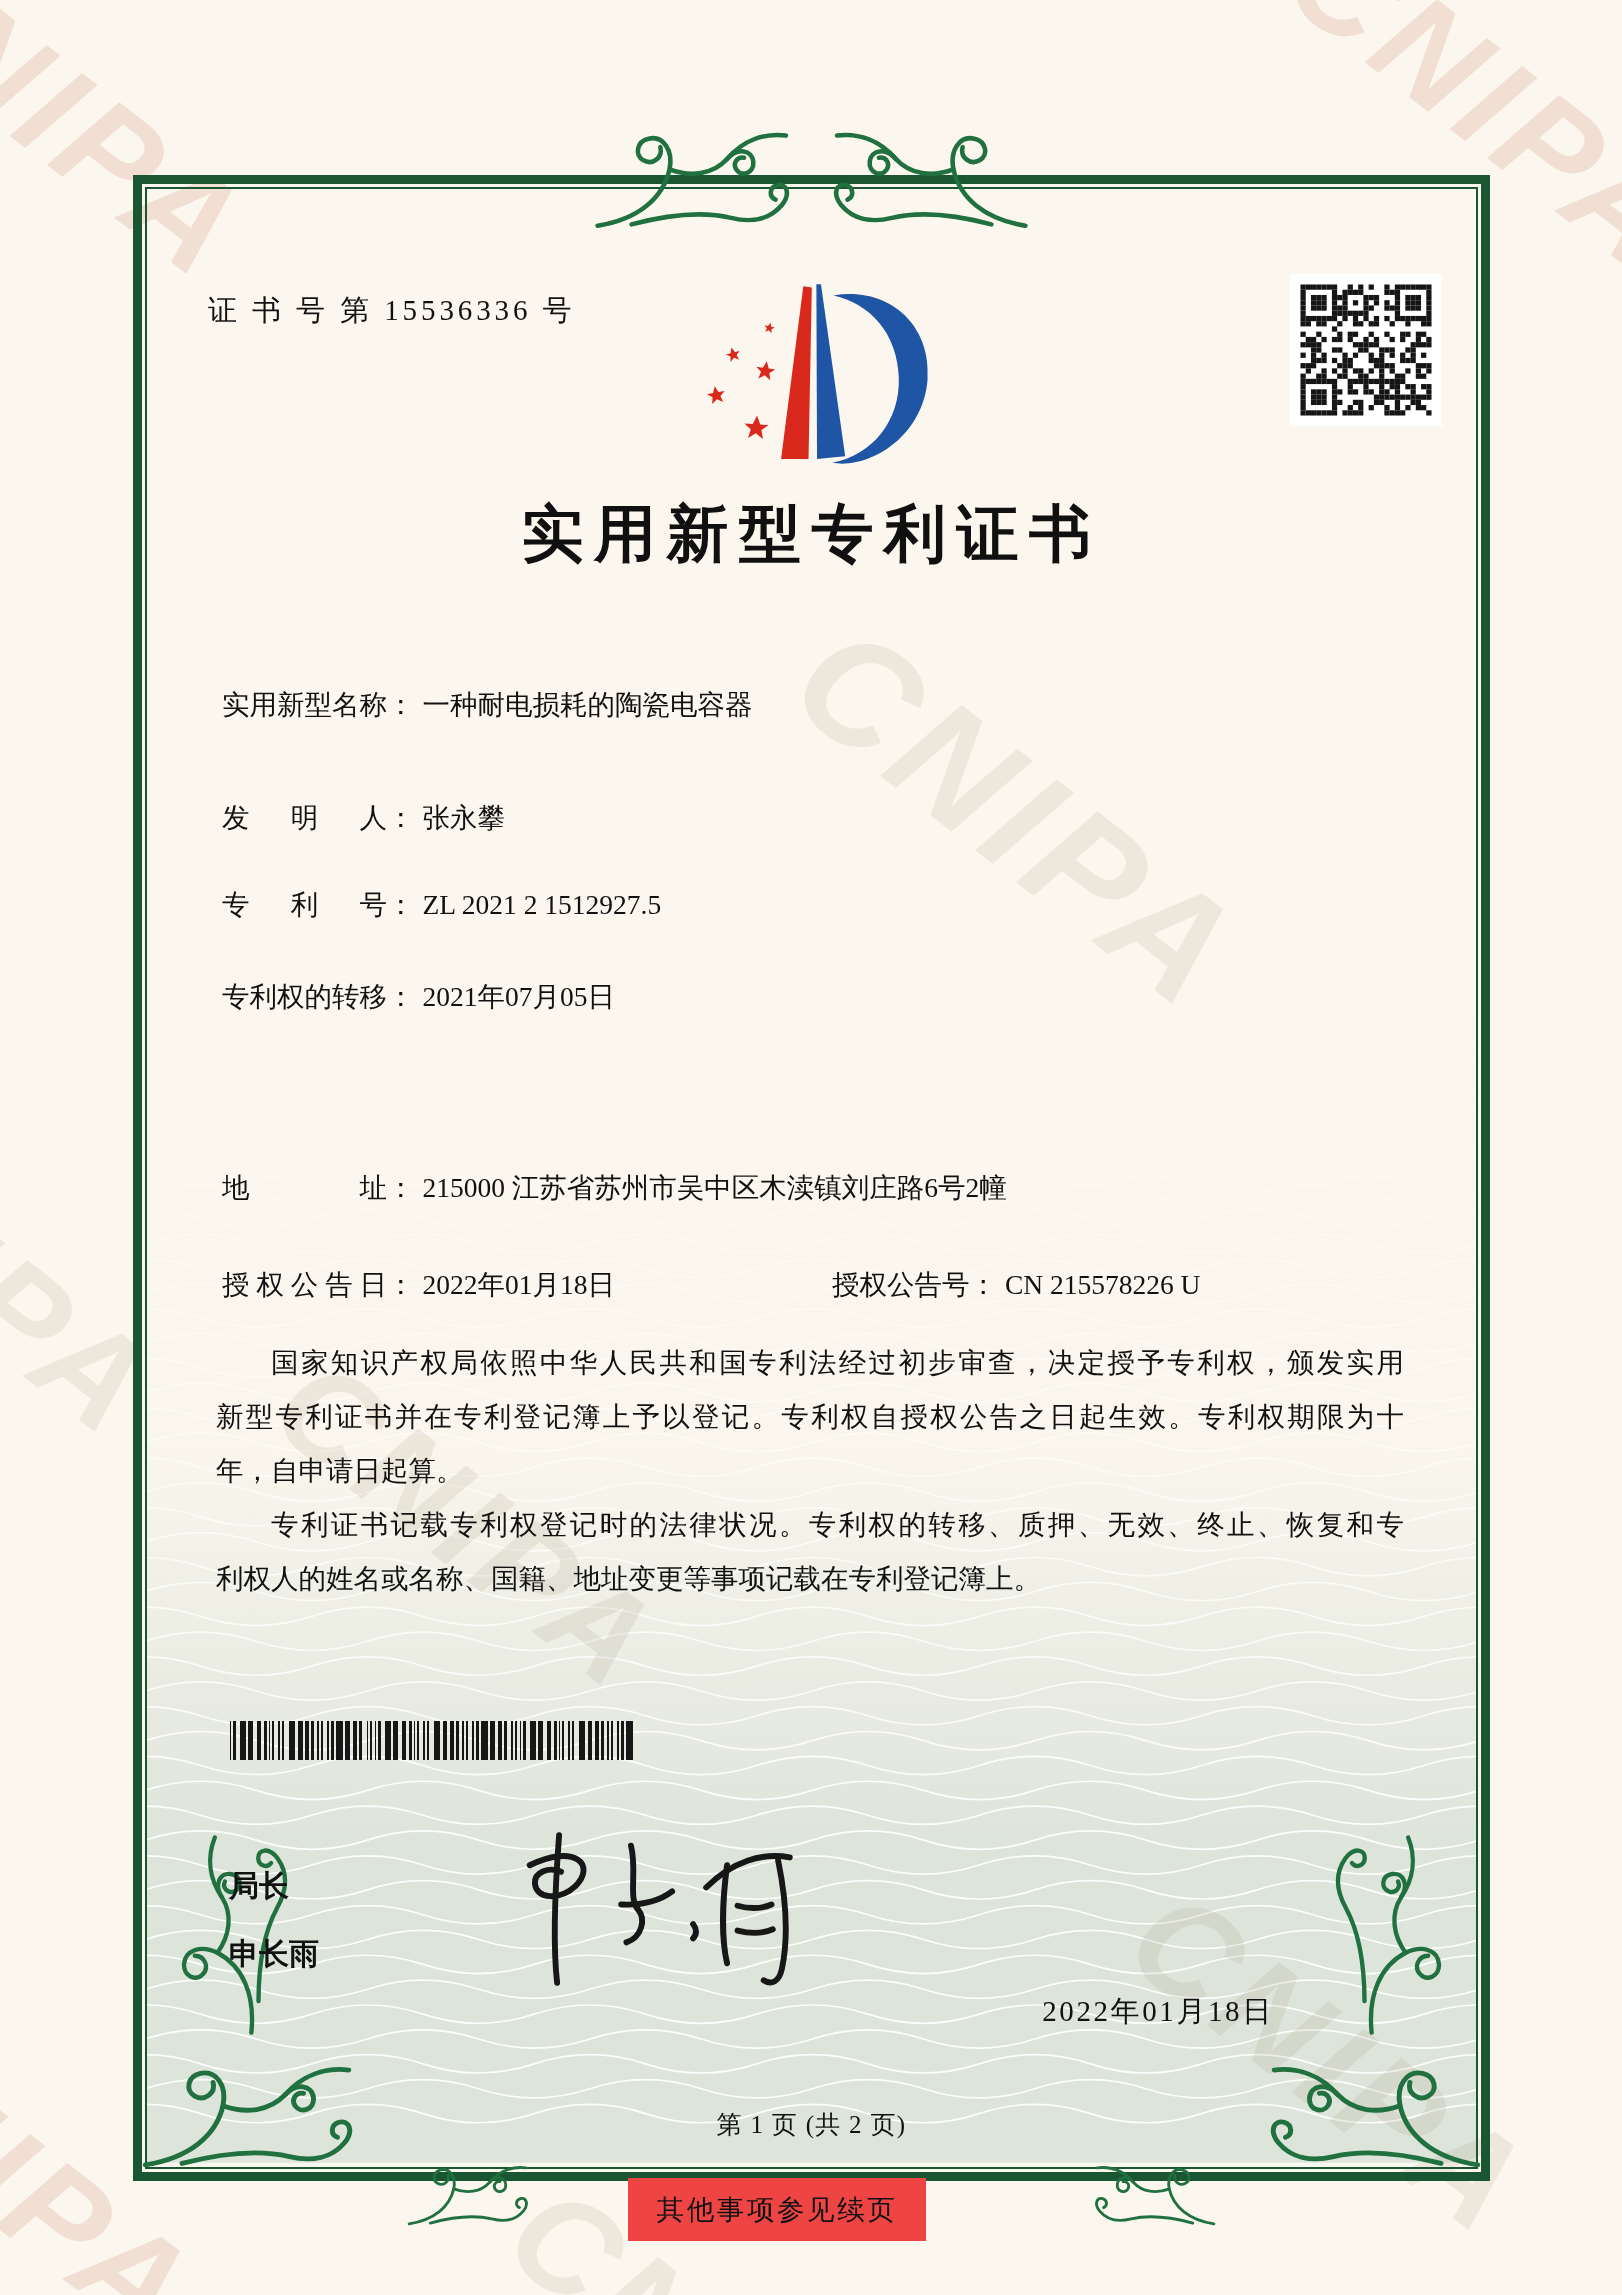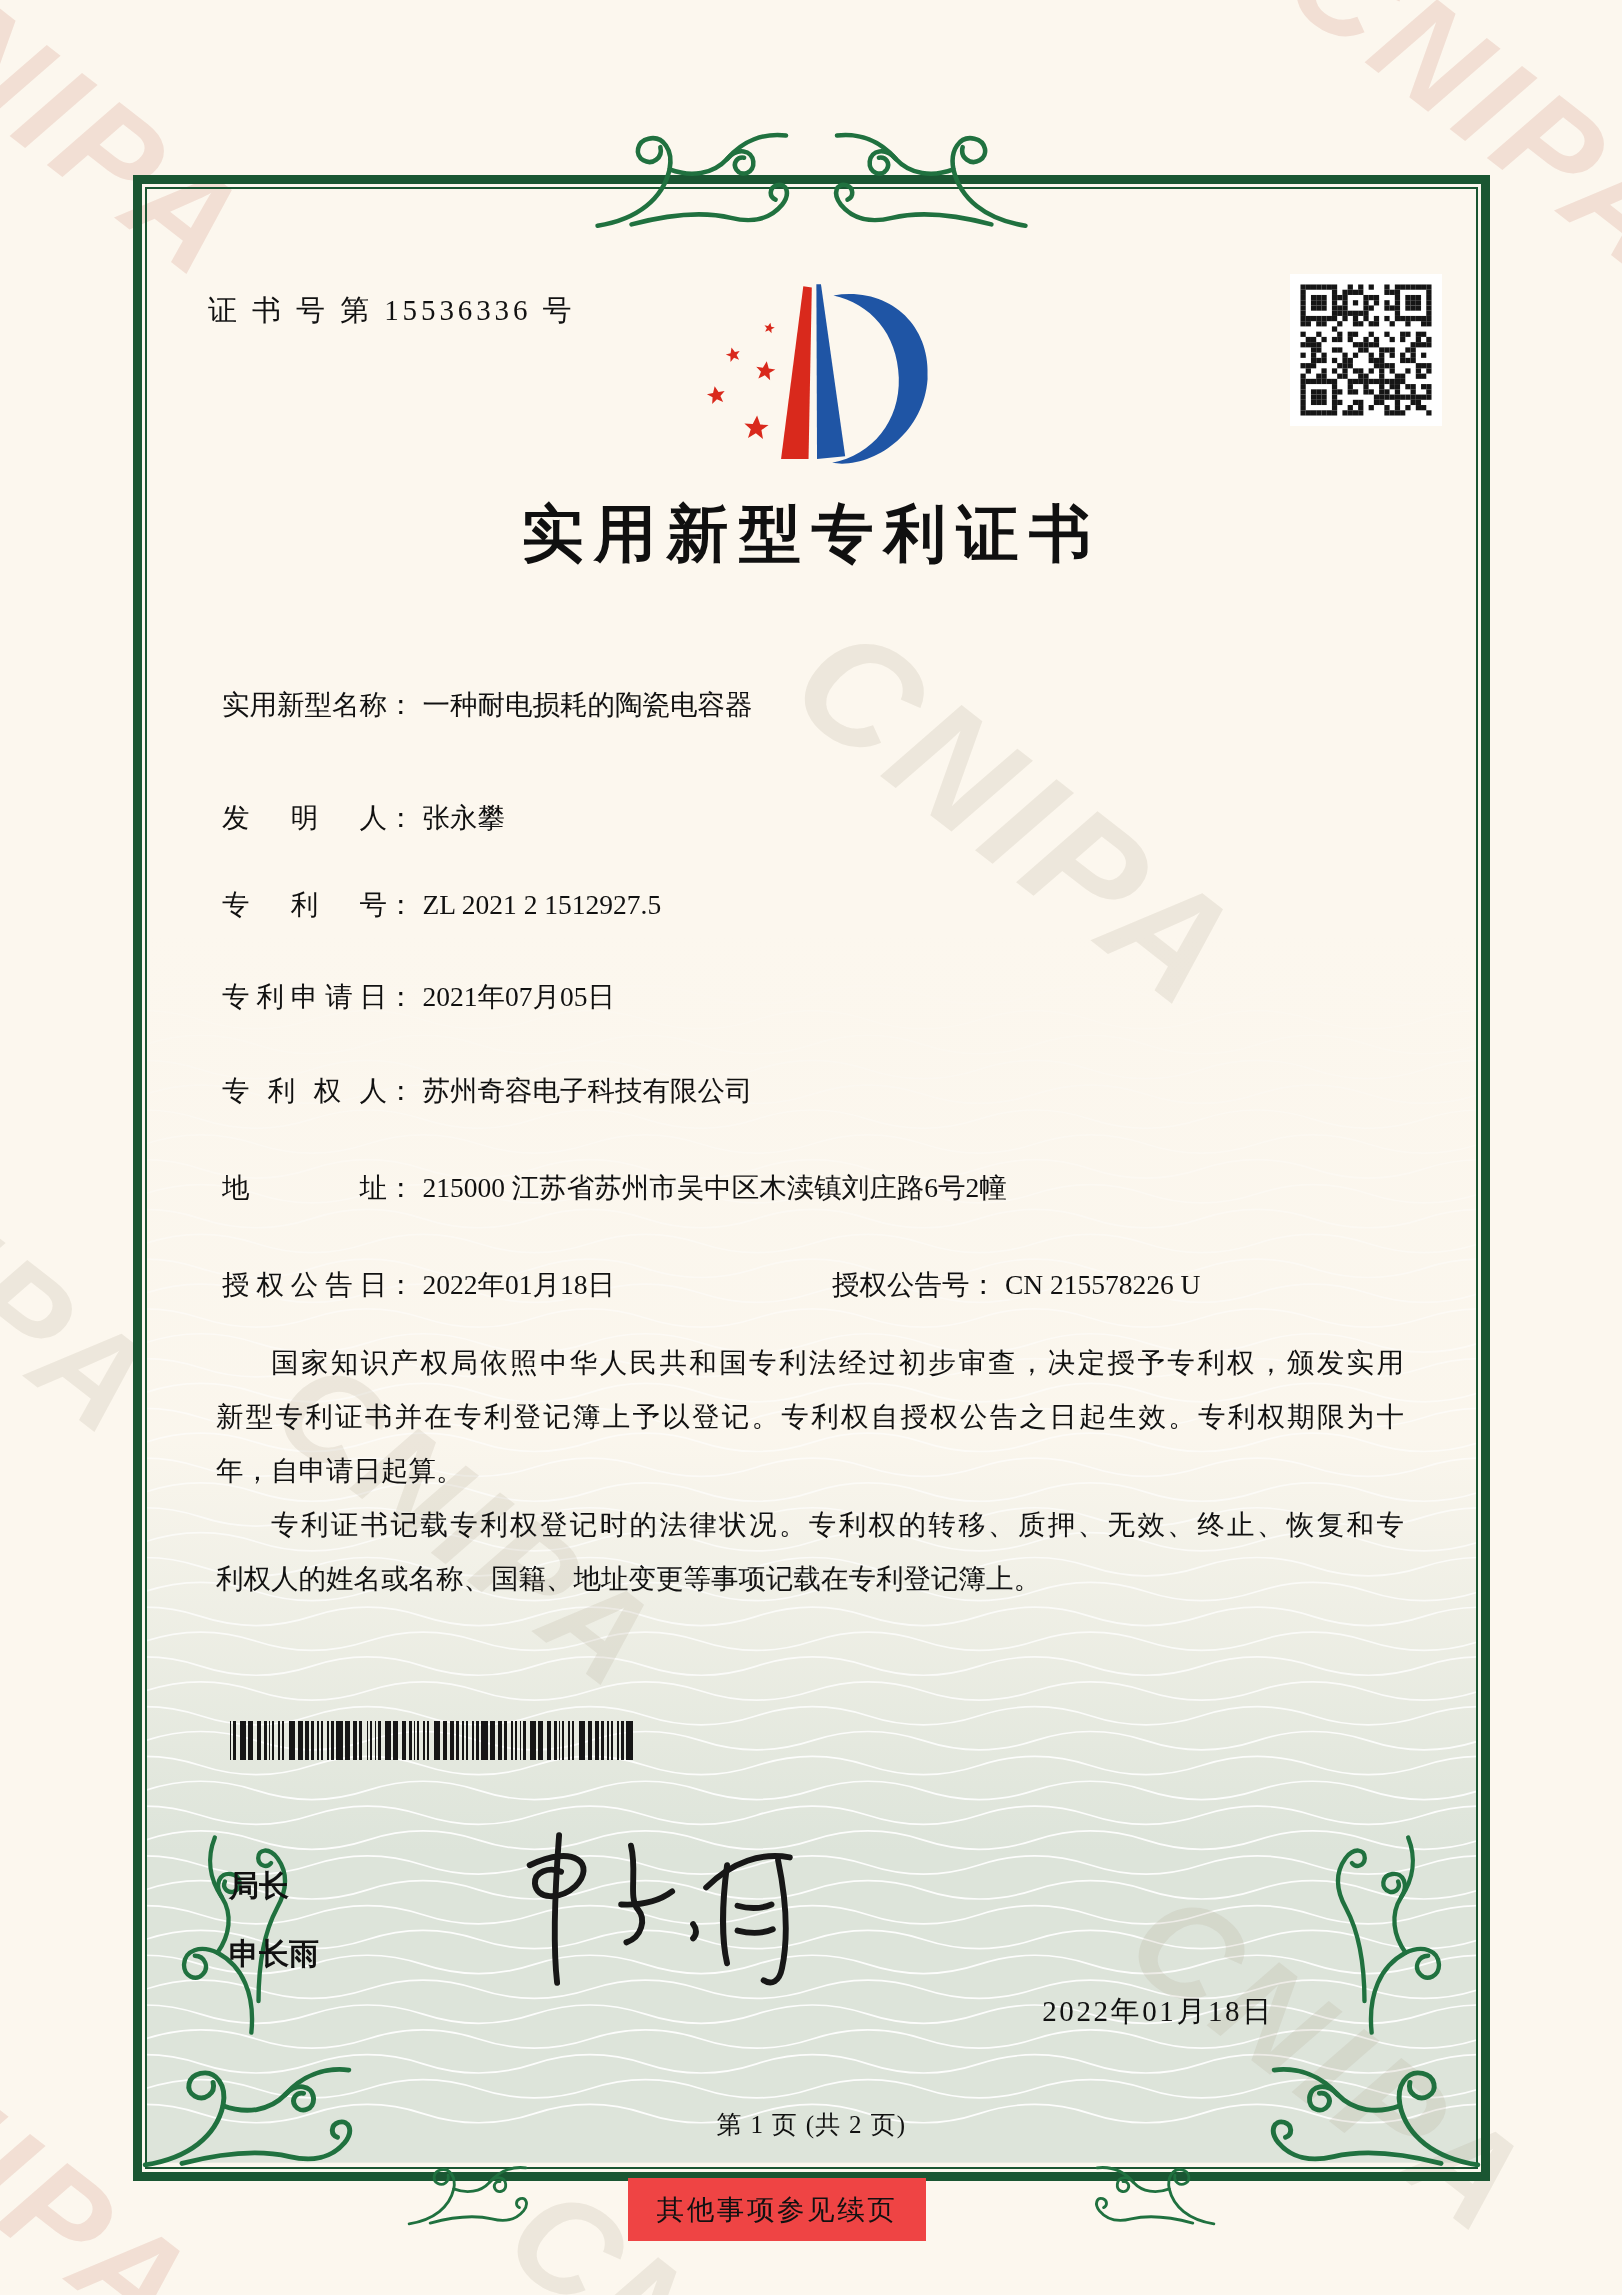--- a/index.html
+++ b/index.html
@@ -533,24 +533,21 @@
     <div class="row r1">
       <span class="lbl">实用新型名称</span><span>：</span><span class="val">一种耐电损耗的陶瓷电容器</span>
     </div>
     <div class="row r2">
       <span class="lbl">发明人</span><span>：</span><span class="val">张永攀</span>
     </div>
     <div class="row r3">
       <span class="lbl">专利号</span><span>：</span><span class="val">ZL 2021 2 1512927.5</span>
     </div>
     <div class="row r4">
-      <span class="lbl">专利申请日</span><span>：</span><span class="val">2021年07月05日</span>
-    </div>
-    <div class="row r5">
-      <span class="lbl">专利权人</span><span>：</span><span class="val">苏州奇容电子科技有限公司</span>
+      <span class="lbl">专利权的转移</span><span>：</span><span class="val">2021年07月05日</span>
     </div>
     <div class="row r6">
       <span class="lbl">地址</span><span>：</span><span class="val">215000  江苏省苏州市吴中区木渎镇刘庄路6号2幢</span>
     </div>
     <div class="row r7">
       <span>
         <span class="lbl">授权公告日</span><span>：</span><span class="val">2022年01月18日</span>
       </span>
       <span class="cell2">
         <span>授权公告号</span><span>：</span><span class="val">CN 215578226 U</span>

